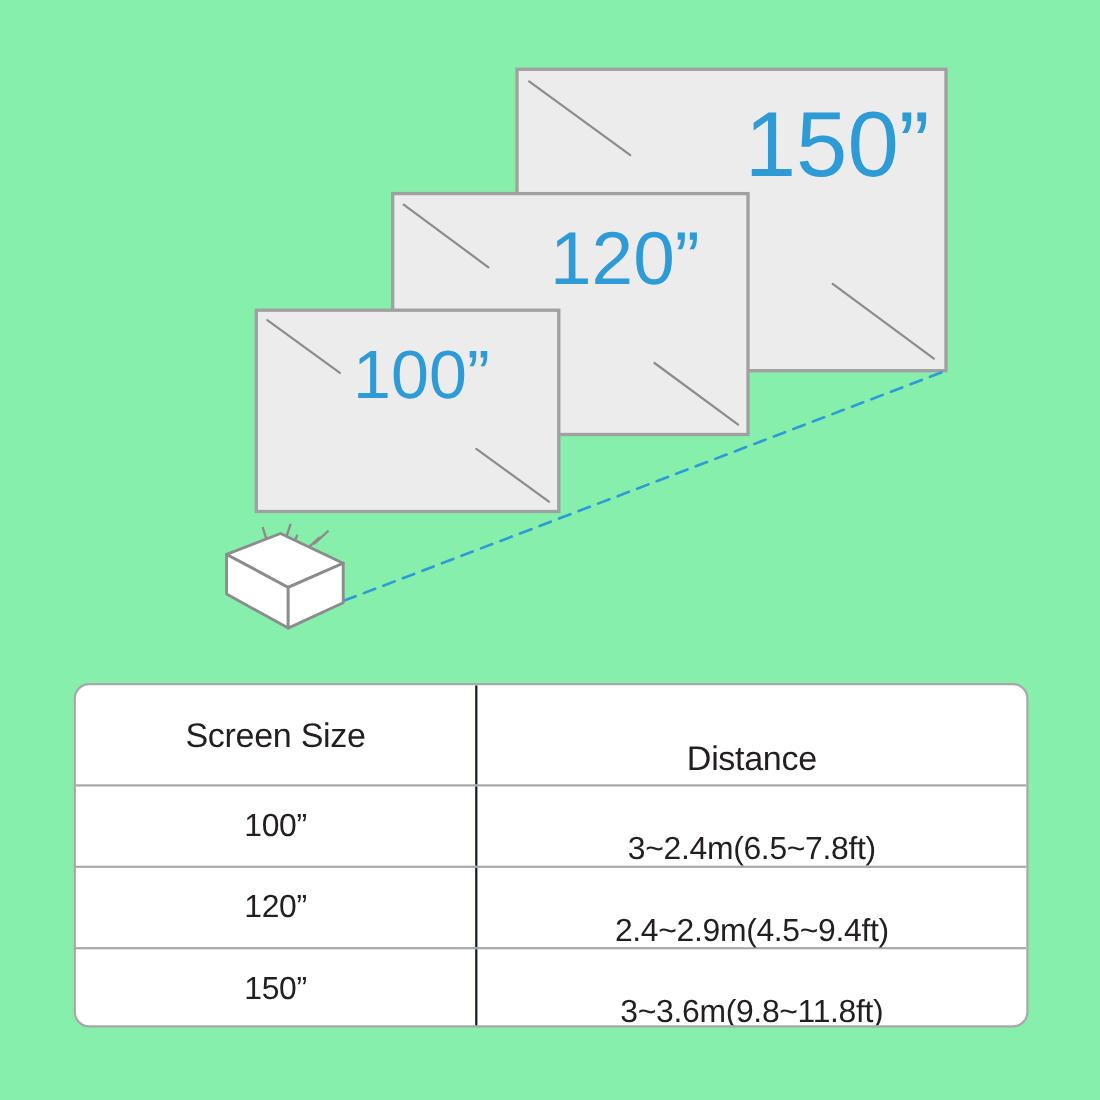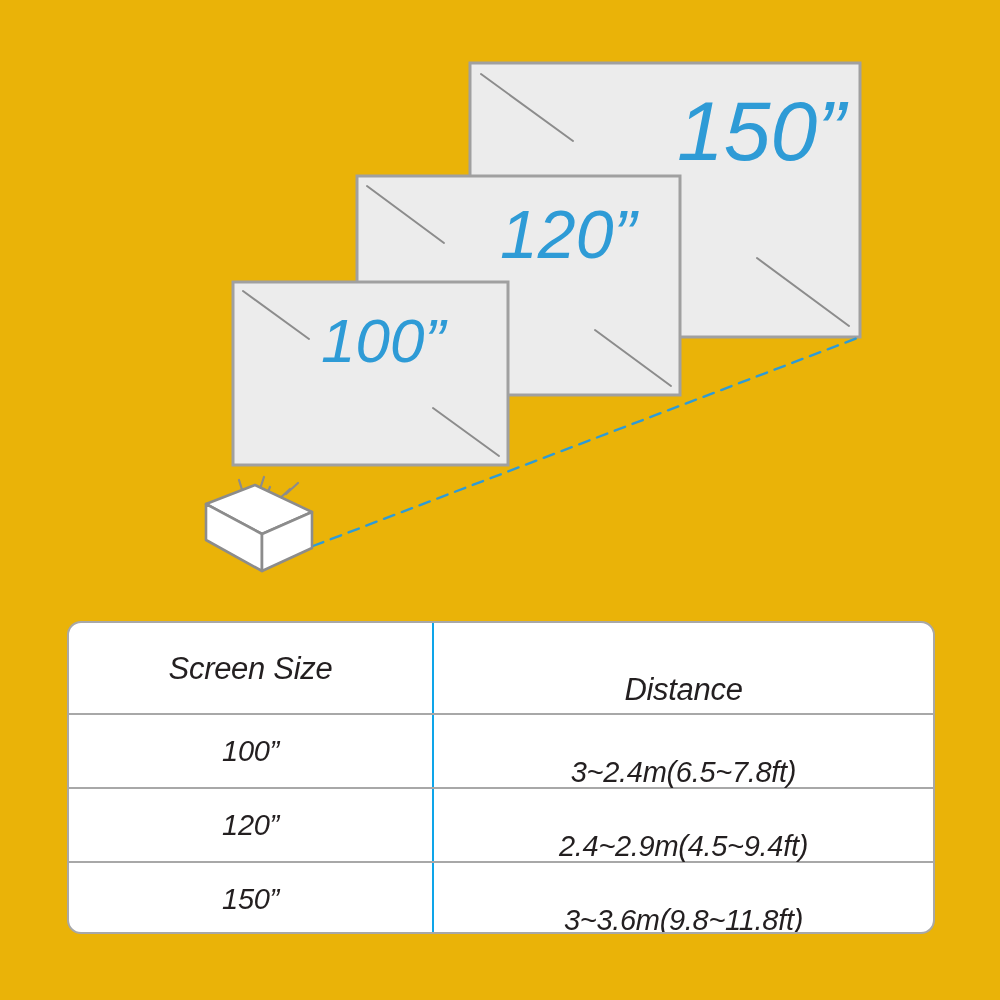--- a/index.html
+++ b/index.html
@@ -12,22 +12,21 @@
     width: 1000px;
     height: 1000px;
     font-family: "Liberation Sans", sans-serif;
     color: #231f20;
     overflow: hidden;
   }
   #page {
     position: relative;
     width: 1000px;
     height: 1000px;
-    background: #eab308;
-    font-style: italic;
+    background: #86efac;
   }
 
   
   #diagram {
     position: absolute;
     left: 0;
     top: 0;
     width: 1000px;
     height: 610px;
   }
@@ -67,21 +66,21 @@
     display: flex;
     align-items: center;
     justify-content: center;
     box-sizing: border-box;
     text-align: center;
     color: #231f20;
     line-height: 1;
   }
   .cell.c1 {
     width: 365px;
-    border-right: 2px solid #0ea5e9;
+    border-right: 2px solid #0f172a;
   }
   .cell.c2 {
     flex: 1 1 auto;
     margin-top: 43px;
   }
   .trow.head .cell {
     font-size: 31px;
     letter-spacing: -0.3px;
   }
   .trow.body .cell {

